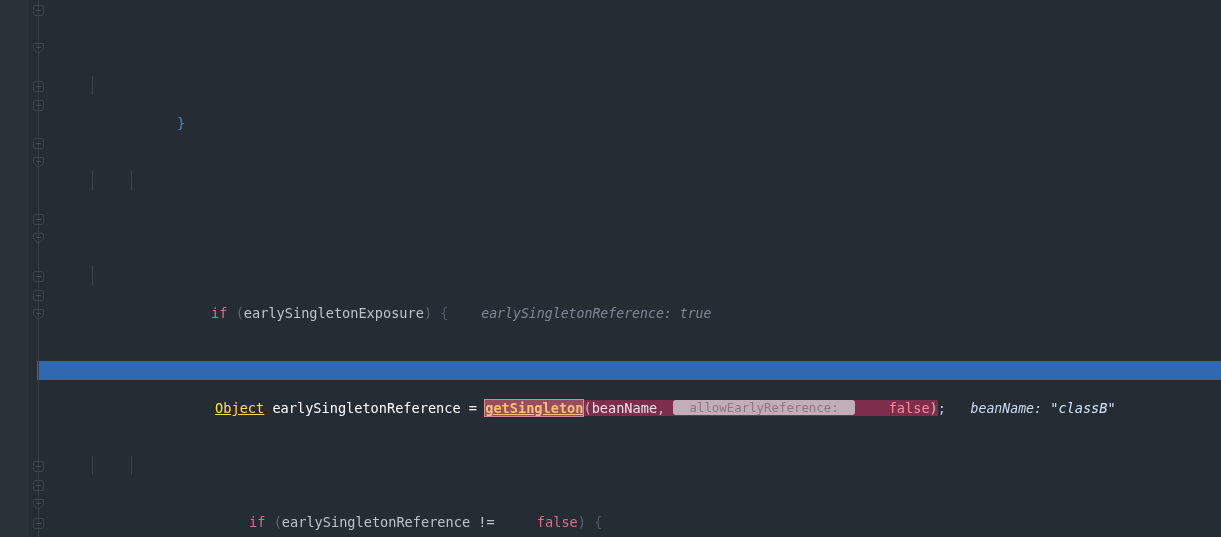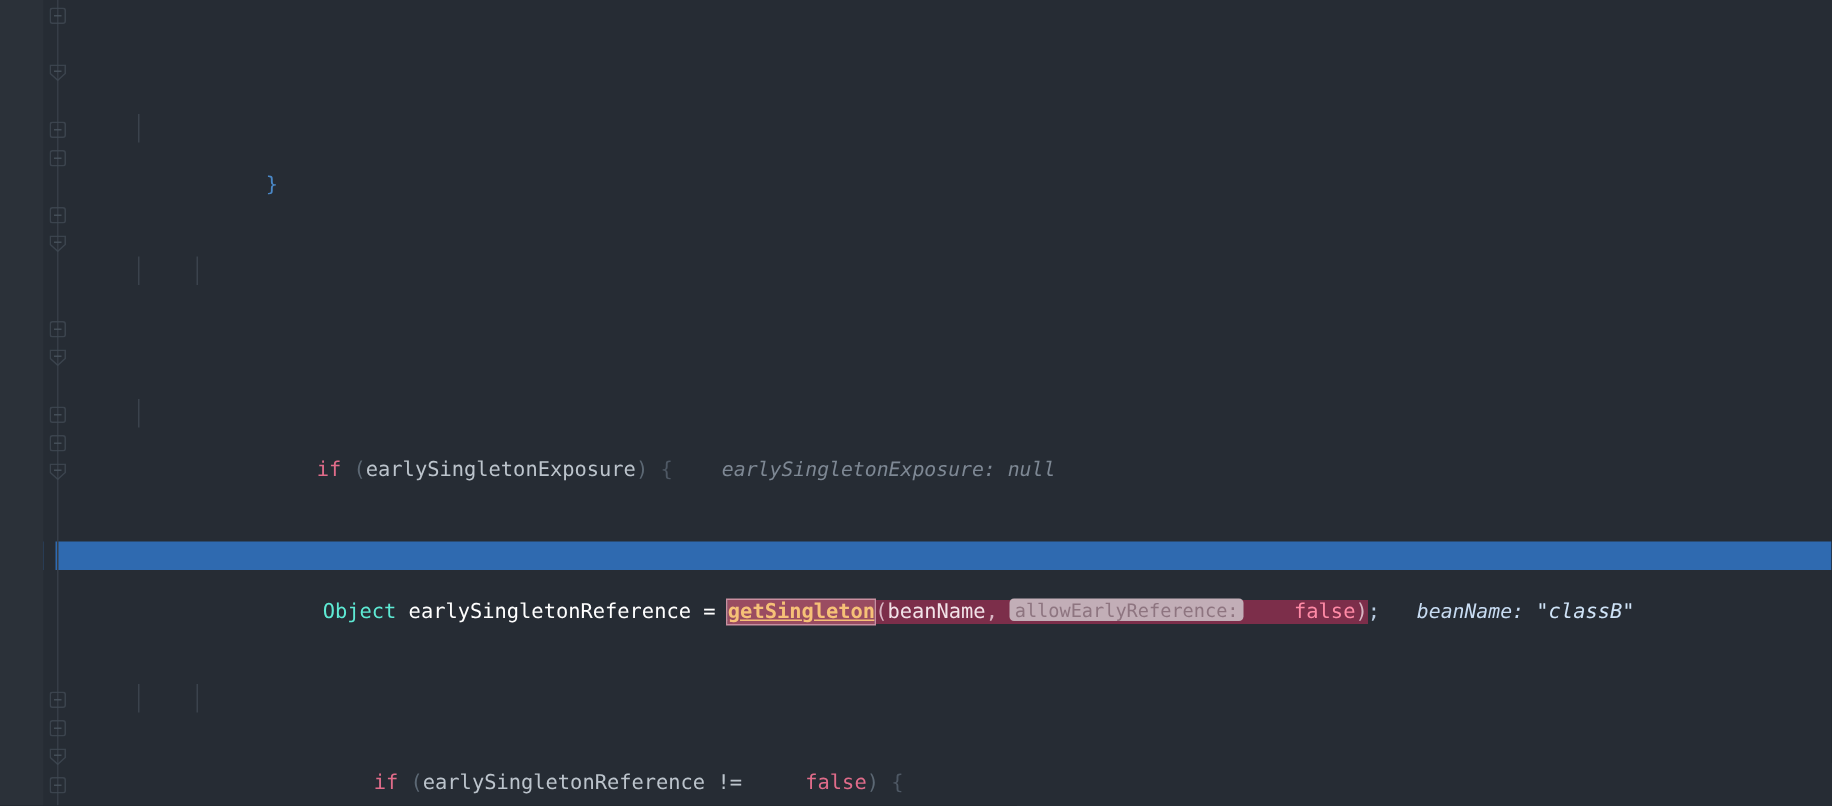--- a/index.html
+++ b/index.html
@@ -86,21 +86,21 @@
   }
   .kw2    { color: #e06c8a; margin-left: 34px; }      
   .type   { color: #7aa2d6; }      
   .ident  { color: #bcc4cc; }      
   .punct  { color: #5c6874; }
   .dim    { color: #4e5864; }
   .op     { color: #bcc4cc; }
   .brace-b{ color: #4a88c7; }
 
   
-  .current .type  { color: #5eead4; }
+  .current .type  { color: #fde047; text-decoration: underline; }
   .current .ident { color: #ffffff; }
   .current .op    { color: #ffffff; }
   .current .punct { color: #b8cbe0; }
 
   
   .hint {
     font-style: italic;
     color: #7e8894;
     font-size: 13.2px;
   }
@@ -119,21 +119,21 @@
   
   .argband { background: #7c2e4a; }
   .argband .ident { color: #f2e2e8; }
   .argband .punct { color: #d9b7c4; }
   .argband .kw2   { color: #ff8aa6; text-align: center; }
   .chip-dim {
     display: inline-block;
     background: #c2aeb7;
     color: #8e7580;
     border-radius: 3px;
-    padding: 0 3px;
+    padding: 0 16px;
     font-style: normal;
     font-size: 12.4px;
     line-height: 15px;
     vertical-align: 1px;
   }
 </style>
 </head>
 <body>
 
 <div id="editor">
@@ -244,21 +244,21 @@
 
     
     <div class="line">
       <span class="guide" style="left:92px"></span>
       <span class="guide" style="left:131px"></span>
     </div>
 
     
     <div class="line">
       <span class="guide" style="left:92px"></span>
-      <span style="padding-left:78px"></span><span class="kw2">if</span><span> </span><span class="punct">(</span><span class="ident">earlySingletonExposure</span><span class="punct">)</span><span> </span><span class="dim">{</span><span>    </span><span class="hint">earlySingletonExposure: null</span>
+      <span style="padding-left:78px"></span><span class="kw2">if</span><span> </span><span class="punct">(</span><span class="ident">earlySingletonExposure</span><span class="punct">)</span><span> </span><span class="dim">{</span><span>    </span><span class="hint">earlySingletonReference: true</span>
     </div>
 
     
     <div class="line current">
       
       <span style="padding-left:116px"></span><span class="type">Object</span><span> </span><span class="ident">earlySingletonReference</span><span class="op"> = </span><span class="match">getSingleton</span><span class="argband"><span class="punct">(</span><span class="ident">beanName</span><span class="punct">, </span><span class="chip-dim">allowEarlyReference:</span><span class="kw2">false</span><span class="punct">)</span></span><span class="punct">;</span><span>   </span><span class="hint">beanName:</span><span> </span><span class="hint-str">"classB"</span>
     </div>
 
     
     <div class="line">

